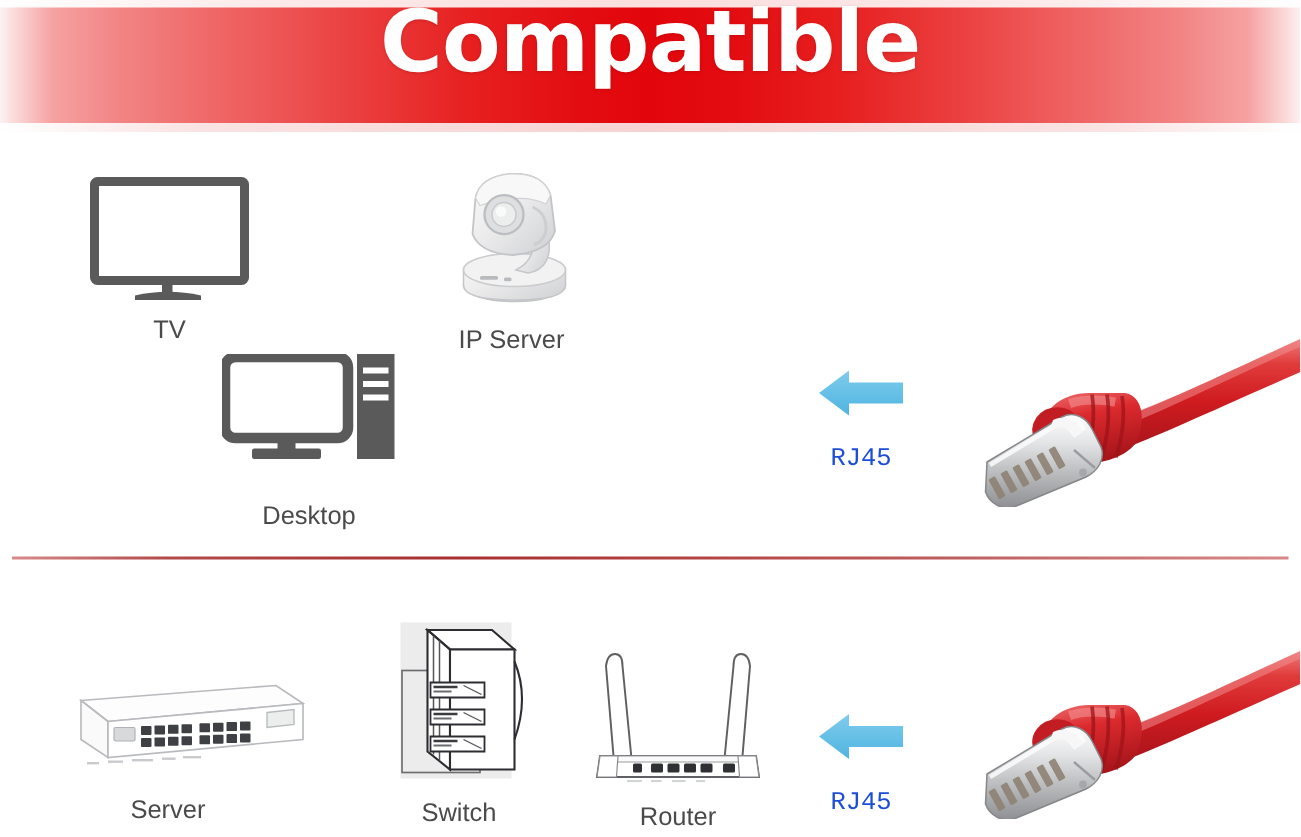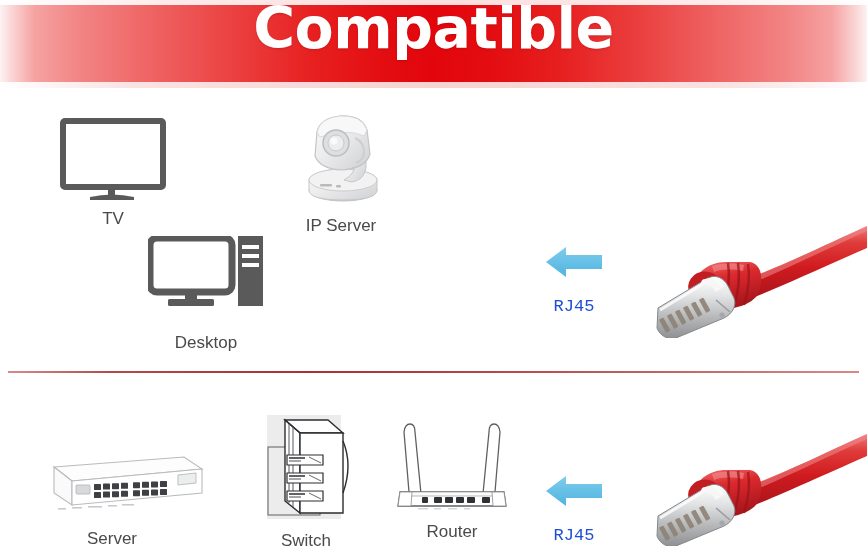--- a/index.html
+++ b/index.html
@@ -273,21 +273,21 @@
       <g>
         <path d="M22 76 L58 76 L58 86 L22 86 Z" fill="#ffffff" stroke="#2c2d30" stroke-width="1.2"></path>
         <path d="M24 79 L40 79" stroke="#3a3b3e" stroke-width="1.6"></path>
         <path d="M24 82 L36 82" stroke="#6b6c6f" stroke-width="1.2"></path>
         <path d="M44 78 L56 84" stroke="#55565a" stroke-width="0.9"></path>
       </g>
     </svg>
     <div class="label" style="width:90px; margin-top:6px; margin-left:-4px;">Switch</div>
   </div>
 
-  <div class="node" style="left:394px; top:416px;">
+  <div class="node" style="left:394px; top:428px;">
     <svg width="116" height="98" viewBox="0 0 116 98">
 
       <path d="M16 88 L10 16 Q11 8 16 8 Q21 8 21 16 L28 88 Z" fill="#ffffff" stroke="#5f6063" stroke-width="1.3"></path>
       <path d="M100 88 L106 16 Q105 8 100 8 Q95 8 95 16 L88 88 Z" fill="#ffffff" stroke="#5f6063" stroke-width="1.3"></path>
 
       <path d="M6 76 L110 76 L112 90 L4 90 Z" fill="#ffffff" stroke="#5f6063" stroke-width="1.3"></path>
       <path d="M6 76 L110 76 L110 80 L6 80 Z" fill="#fafafa" stroke="#9b9c9f" stroke-width="0.7"></path>
 
       <g fill="#2f3033">
         <rect x="28" y="81" width="6" height="6" rx="1"></rect>

